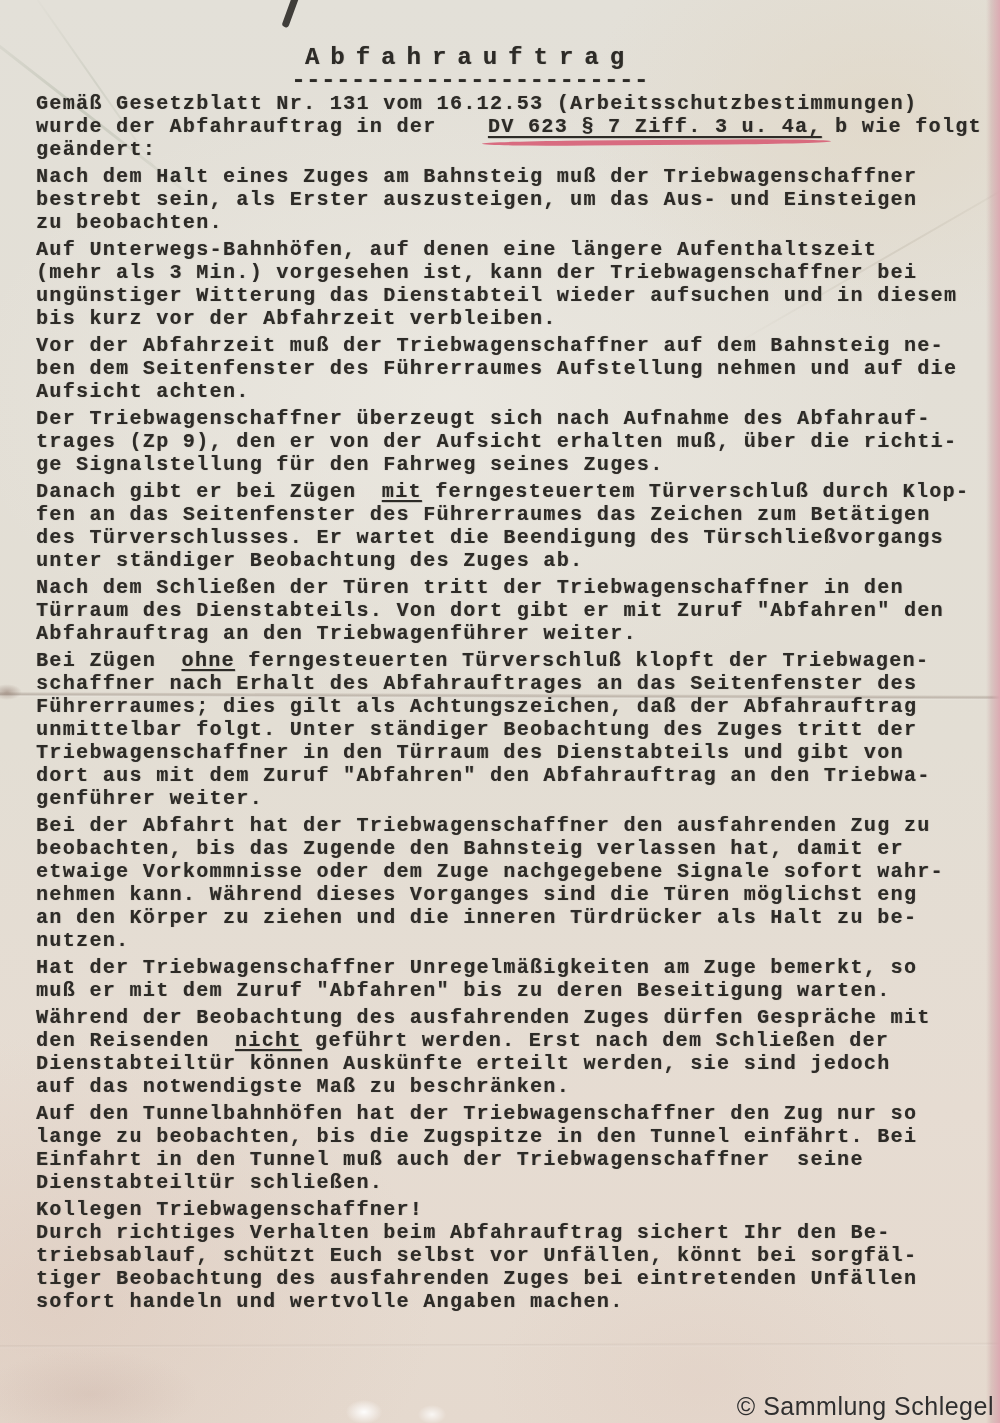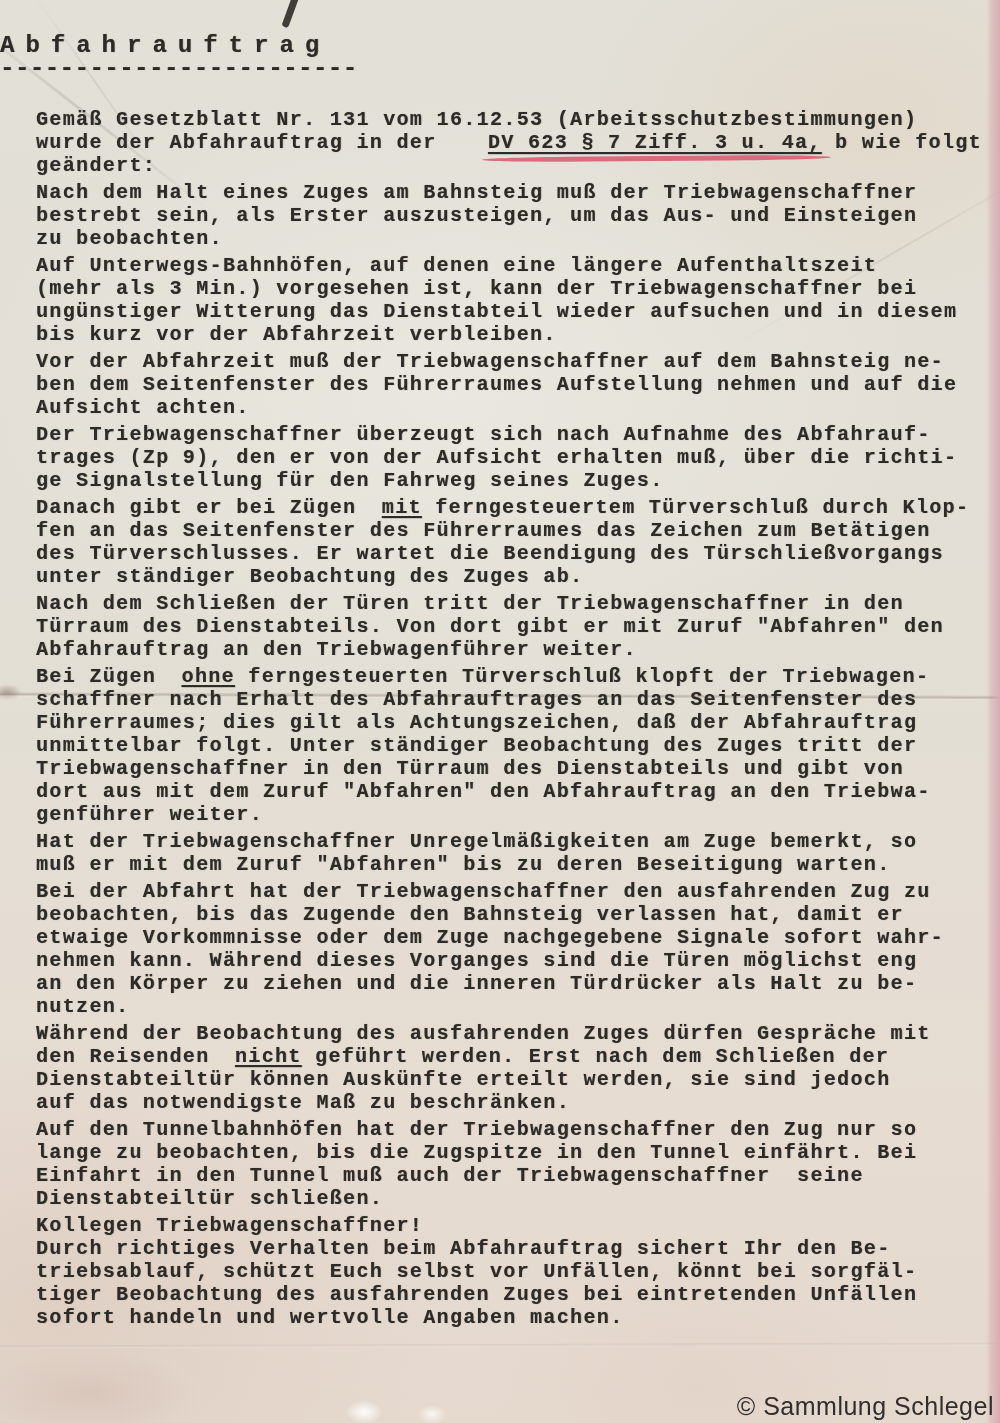--- a/index.html
+++ b/index.html
@@ -43,29 +43,29 @@
   .edge-right { position:absolute; right:0; top:0; width:14px; height:100%;
     background:linear-gradient(90deg, rgba(200,140,150,0) 0%, rgba(190,130,140,0.28) 40%, #dcaab2 100%); }
   .paper-blob { position:absolute; border-radius:50%; }
   .blob-1 { left:346px; top:1400px; width:36px; height:24px;
     background:radial-gradient(rgba(255,255,255,0.95), rgba(255,255,255,0) 72%); }
   .blob-2 { left:418px; top:1405px; width:28px; height:19px; opacity:0.85;
     background:radial-gradient(rgba(255,255,255,0.9), rgba(255,255,255,0) 72%); }
   .smudge-bl { position:absolute; left:-20px; bottom:-16px; width:220px; height:90px; border-radius:50%;
     background:radial-gradient(rgba(188,158,148,0.22), transparent 70%); }
   
-  .title-block { position:absolute; top:32px; left:0; width:940px; text-align:left;
+  .title-block { position:absolute; top:44px; left:0; width:940px; text-align:center;
     color:var(--ink, #2d2b27); }
   .doc-title { font-size:24px; font-weight:bold; letter-spacing:11px;
     text-shadow:0.4px 0.4px 0.8px rgba(45,43,39,0.55); }
   .doc-title-rule { margin-top:-4px; font-size:24px; font-weight:bold; letter-spacing:0.5px;
     text-shadow:0.4px 0.4px 0.8px rgba(45,43,39,0.55); }
   
   .doc-body {
-    position:absolute; left:36px; top:108px; width:950px;
+    position:absolute; left:36px; top:92px; width:950px;
     font-size:20px; font-weight:bold; line-height:23px; letter-spacing:1.35px;
     color:var(--ink, #2d2b27);
     text-shadow:0.4px 0.4px 0.8px rgba(45,43,39,0.50);
   }
   .para { margin:0 0 4px 0; white-space:pre-wrap; }
   .em-black-underline { text-decoration:underline; text-decoration-thickness:2px; text-underline-offset:3px;padding-left:12px; }
   .em-red-underline { position:relative; text-decoration:underline; text-decoration-thickness:2px; text-underline-offset:4px;margin-left:38px; }
   .em-red-underline::after {
     content:""; position:absolute; left:-6px; right:-9px; bottom:-7px; height:5px;
     background:var(--red-underline, #d5526d); border-radius:60% / 100%;
@@ -122,28 +122,28 @@
       <p class="para"><span>Nach dem Schließen der Türen tritt der Triebwagenschaffner in den
 Türraum des Dienstabteils. Von dort gibt er mit Zuruf "Abfahren" den
 Abfahrauftrag an den Triebwagenführer weiter.</span></p>
       <p class="para"><span>Bei Zügen </span><span class="em-black-underline">ohne</span><span> ferngesteuerten Türverschluß klopft der Triebwagen-
 schaffner nach Erhalt des Abfahrauftrages an das Seitenfenster des
 Führerraumes; dies gilt als Achtungszeichen, daß der Abfahrauftrag
 unmittelbar folgt. Unter ständiger Beobachtung des Zuges tritt der
 Triebwagenschaffner in den Türraum des Dienstabteils und gibt von
 dort aus mit dem Zuruf "Abfahren" den Abfahrauftrag an den Triebwa-
 genführer weiter.</span></p>
-      <p class="para"><span>Hat der Triebwagenschaffner Unregelmäßigkeiten am Zuge bemerkt, so
-muß er mit dem Zuruf "Abfahren" bis zu deren Beseitigung warten.</span></p>
       <p class="para"><span>Bei der Abfahrt hat der Triebwagenschaffner den ausfahrenden Zug zu
 beobachten, bis das Zugende den Bahnsteig verlassen hat, damit er
 etwaige Vorkommnisse oder dem Zuge nachgegebene Signale sofort wahr-
 nehmen kann. Während dieses Vorganges sind die Türen möglichst eng
 an den Körper zu ziehen und die inneren Türdrücker als Halt zu be-
 nutzen.</span></p>
+      <p class="para"><span>Hat der Triebwagenschaffner Unregelmäßigkeiten am Zuge bemerkt, so
+muß er mit dem Zuruf "Abfahren" bis zu deren Beseitigung warten.</span></p>
       <p class="para"><span>Während der Beobachtung des ausfahrenden Zuges dürfen Gespräche mit
 den Reisenden </span><span class="em-black-underline">nicht</span><span> geführt werden. Erst nach dem Schließen der
 Dienstabteiltür können Auskünfte erteilt werden, sie sind jedoch
 auf das notwendigste Maß zu beschränken.</span></p>
       <p class="para"><span>Auf den Tunnelbahnhöfen hat der Triebwagenschaffner den Zug nur so
 lange zu beobachten, bis die Zugspitze in den Tunnel einfährt. Bei
 Einfahrt in den Tunnel muß auch der Triebwagenschaffner  seine
 Dienstabteiltür schließen.</span></p>
       <p class="para"><span>Kollegen Triebwagenschaffner!
 Durch richtiges Verhalten beim Abfahrauftrag sichert Ihr den Be-

